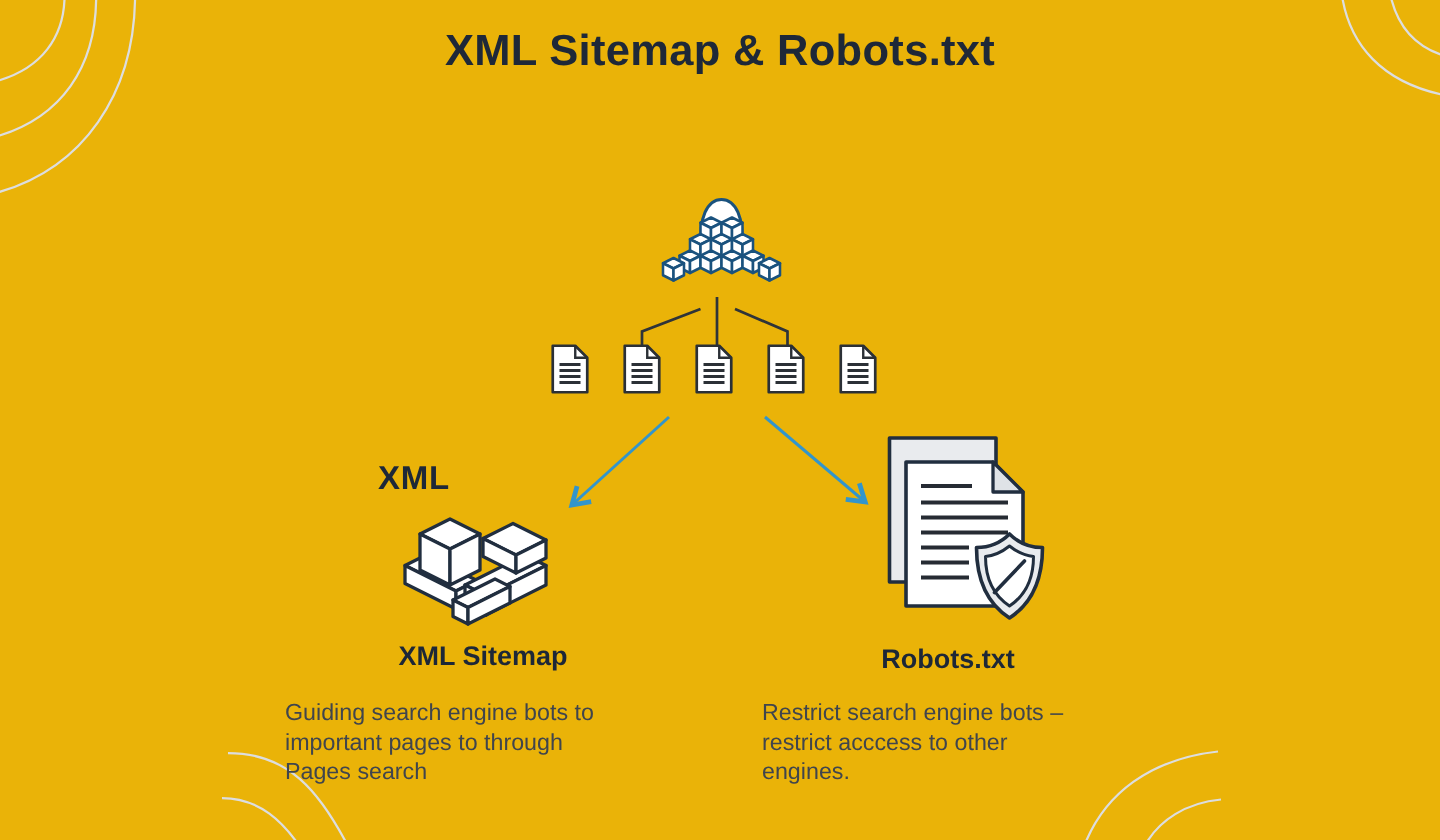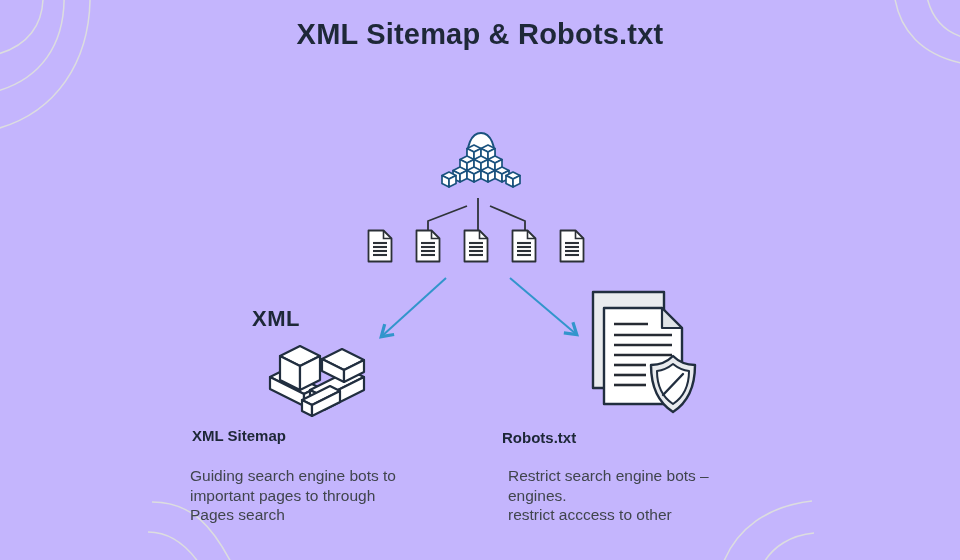--- a/index.html
+++ b/index.html
@@ -1,39 +1,39 @@
 <!DOCTYPE html>
 <html><head>
 <meta charset="utf-8">
 <style>
   * { margin: 0; padding: 0; box-sizing: border-box; }
   html, body { width: 960px; height: 560px; }
   body { font-family: "Liberation Sans", sans-serif; background: #ffffff; }
   .stage {
     position: relative; width: 960px; height: 560px;
-    background: #c4b5fd; overflow: hidden;
+    background: #eab308; overflow: hidden;
   }
   .abs { position: absolute; }
   svg { display: block; }
   .bg-decor { left: 0; top: 0; pointer-events: none; }
 
   .title {
     left: 0; top: 16px; width: 960px; text-align: center;
     color: #1e2838; font-size: 29px; font-weight: bold; line-height: 37px;
     letter-spacing: 0.2px;
   }
   .docs-row { left: 367px; top: 229px; display: flex; gap: 22px; }
 
   .xml-tag {
     left: 252px; top: 306px; width: 140px; text-align: left;
     color: #1e2838; font-size: 22px; font-weight: bold; letter-spacing: 0.5px;
   }
   .branch-heading {
-    width: 260px; 
-    color: #1d2737; font-size: 15px; font-weight: bold;
+    width: 260px; text-align: center;
+    color: #1d2737; font-size: 18px; font-weight: bold;
   }
   .branch-desc {
     color: #40454d; font-size: 15.5px; line-height: 19.5px;
   }
   .left-heading  { left: 192px; top: 427px; }
   .right-heading { left: 502px; top: 429px; }
   .left-desc  { left: 190px; top: 466px; width: 270px; }
   .right-desc { left: 508px; top: 466px; width: 264px; }
 </style>
 </head>
@@ -195,17 +195,17 @@
       <line x1="26" y1="97" x2="58" y2="97"></line>
     </g>
     <path d="M85,68 C91,74 99,77 107,77 C107,95 102,113 85,124 C68,113 63,95 63,77 C71,77 79,74 85,68 Z" fill="#e9ebee" stroke="#212e3f" stroke-width="2.4" stroke-linejoin="round"></path>
     <path d="M85,76 C90,80 96,82.5 101,83 C101,96 97,108 85,116 C73,108 69,96 69,83 C74,82.5 80,80 85,76 Z" fill="#ffffff" stroke="#212e3f" stroke-width="2" stroke-linejoin="round"></path>
     <line x1="75" y1="107" x2="95" y2="86" stroke="#212e3f" stroke-width="2.4" stroke-linecap="round"></line>
   </svg>
 
   <div class="abs branch-heading right-heading">Robots.txt</div>
   <div class="abs branch-desc right-desc">
     <div>Restrict search engine bots –</div>
+    <div>restrict acccess to other</div>
     <div>engines.</div>
-    <div>restrict acccess to other</div>
   </div>
 
 </div>
 
 </body></html>

